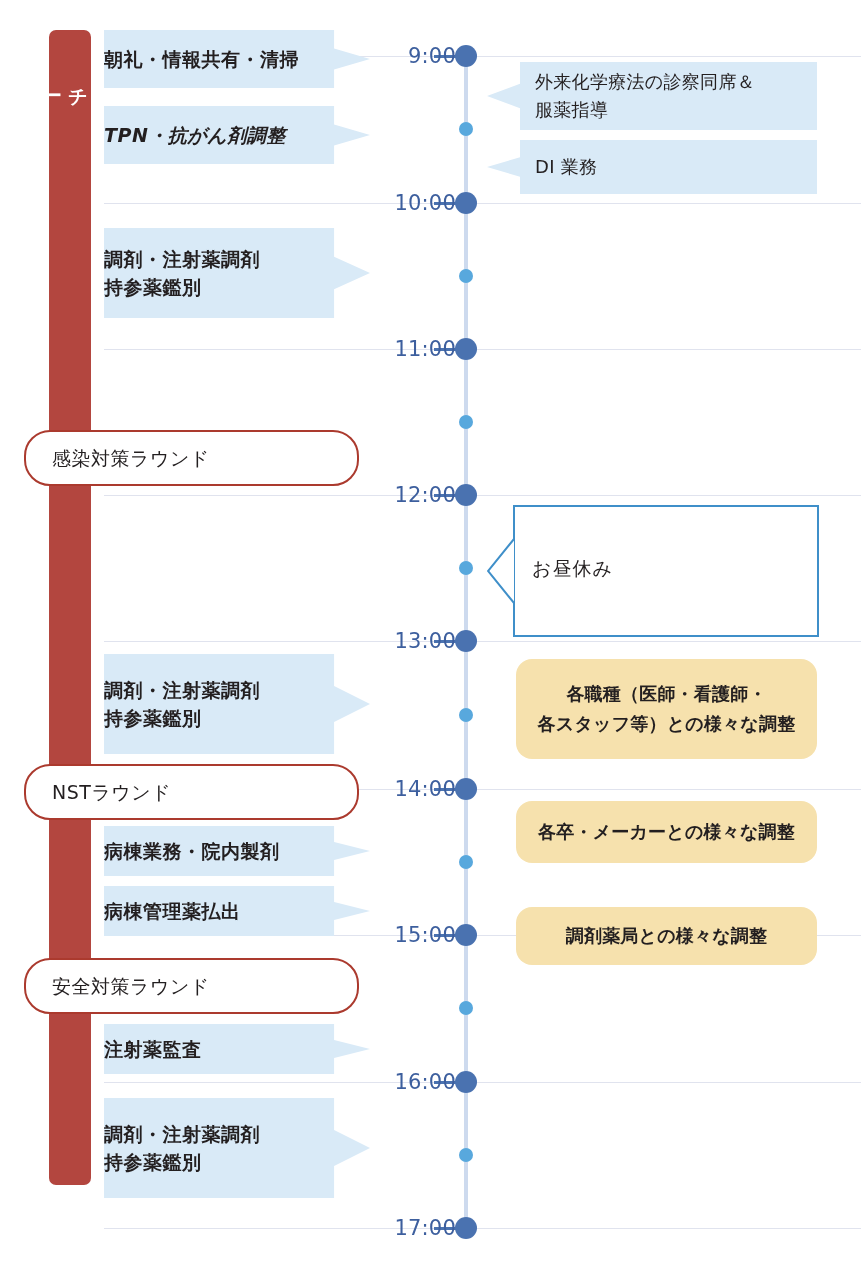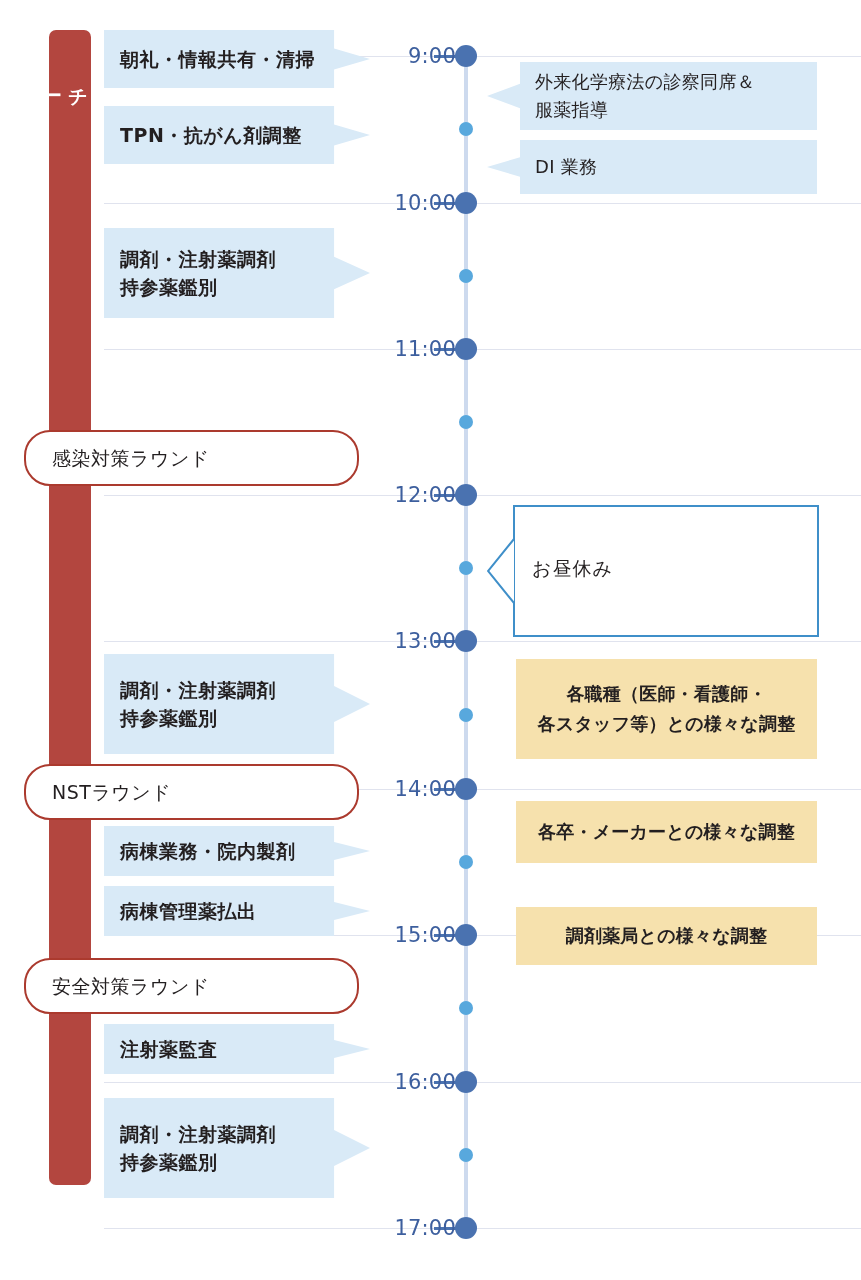--- a/index.html
+++ b/index.html
@@ -107,21 +107,21 @@
     position:absolute;
     left:104px;
     width:266px;
     background:#d9eaf7;
     clip-path:polygon(0 0, 86.5% 0, 86.5% 32%, 100% 50%, 86.5% 68%, 86.5% 100%, 0 100%);
     display:flex;
     align-items:center;
   }
   .task span{
     display:block;
-    padding-left:16px;
+    padding-left:0;
     color:#231f20;
     font-size:19px;
     font-weight:bold;
     line-height:1.5;
     letter-spacing:.5px;
     white-space:pre-line;
   }
 
   
   .round{
@@ -190,21 +190,21 @@
     color:#231f20;
     letter-spacing:1px;
   }
 
   
   .ybox{
     position:absolute;
     left:516px;
     width:301px;
     background:#f6e1ad;
-    border-radius:0;
+    border-radius:16px;
     display:flex;
     align-items:center;
     justify-content:center;
   }
   .ybox span{
     display:block;
     text-align:center;
     color:#231f20;
     font-size:18px;
     font-weight:bold;
@@ -302,21 +302,21 @@
       <div class="dot-minor" style="top: 708px;"></div>
       <div class="dot-minor" style="top: 855px;"></div>
       <div class="dot-minor" style="top: 1001px;"></div>
       <div class="dot-minor" style="top: 1148px;"></div>
     </div>
 
   <div id="left-tasks">
       <div class="task" style="top: 30px; height: 58px;">
         <span>朝礼・情報共有・清掃</span>
       </div>
-      <div class="task" style="top: 106px; height: 58px;">
+      <div class="task" style="top: 106px; height: 58px; font-style: italic;">
         <span>TPN・抗がん剤調整</span>
       </div>
       <div class="task" style="top: 228px; height: 90px;">
         <span>調剤・注射薬調剤
 持参薬鑑別</span>
       </div>
       <div class="task" style="top: 654px; height: 100px;">
         <span>調剤・注射薬調剤
 持参薬鑑別</span>
       </div>

